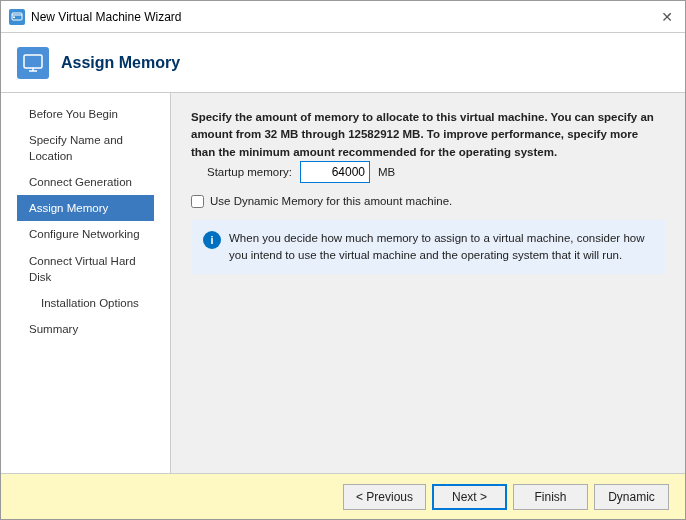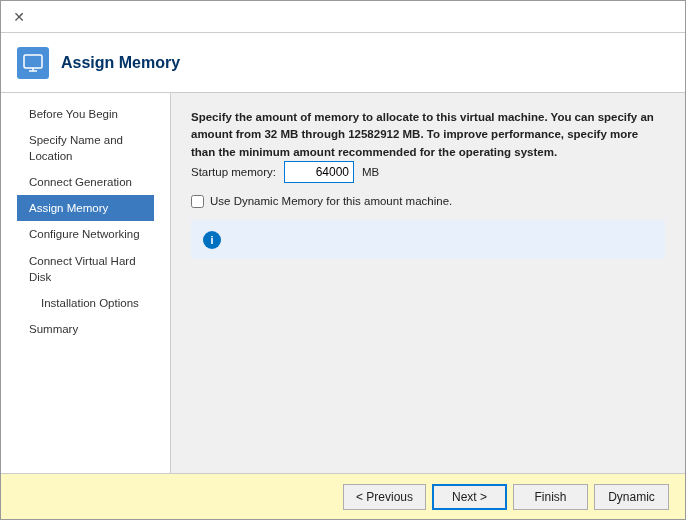--- a/index.html
+++ b/index.html
@@ -130,20 +130,21 @@
     .memory-row {
       display: flex;
       align-items: center;
       gap: 8px;
       margin-bottom: 12px;
     }
     .memory-label {
       font-size: 11.5px;
       color: #222;
       white-space: nowrap;
+      margin-left: 16px;
     }
     .memory-input {
       width: 70px;
       height: 22px;
       border: 1px solid #0078d7;
       padding: 2px 4px;
       font-size: 12px;
       text-align: right;
       background: #fff;
       outline: none;
@@ -221,20 +222,30 @@
       border: 2px solid #0078d7;
       background: #f0f0f0;
     }
   </style>
 </head>
 <body>
 
 <div class="window">
 
   <div class="title-bar">
+    <div class="title-bar-left">
+      <div class="title-bar-icon">
+        <svg viewBox="0 0 12 12" fill="white">
+          <rect x="1" y="2" width="10" height="7" rx="1" fill="none" stroke="white" stroke-width="1"></rect>
+          <line x1="1" y1="4" x2="11" y2="4" stroke="white" stroke-width="1"></line>
+          <rect x="2" y="5.5" width="2" height="1.5" fill="white"></rect>
+        </svg>
+      </div>
+      <span class="title-bar-text">New Virtual Machine Wizard</span>
+    </div>
     <button class="close-btn">✕</button>
   </div>
 
   <div class="header-section">
     <div class="header-icon">
       <svg width="22" height="22" viewBox="0 0 22 22" fill="none">
         <rect x="2" y="3" width="18" height="13" rx="1.5" fill="none" stroke="white" stroke-width="1.5"></rect>
         <line x1="7" y1="19" x2="15" y2="19" stroke="white" stroke-width="1.5"></line>
         <line x1="11" y1="16" x2="11" y2="19" stroke="white" stroke-width="1.5"></line>
       </svg>
@@ -267,20 +278,21 @@
 
       <div class="checkbox-row">
         <input type="checkbox" id="dynamic-memory" style="">
         <label class="checkbox-label" for="dynamic-memory">Use Dynamic Memory for this amount machine.</label>
       </div>
 
       <div class="info-box">
         <div class="info-icon">
           <span class="info-icon-text">i</span>
         </div>
+        <span class="info-text">When you decide how much memory to assign to a virtual machine, consider how you intend to use the virtual machine and the operating system that it will run.</span>
       </div>
     </div>
   </div>
 
   <div class="footer">
     <button class="footer-btn">&lt; Previous</button>
     <button class="footer-btn primary">Next &gt;</button>
     <button class="footer-btn">Finish</button>
     <button class="footer-btn">Dynamic</button>
   </div>

